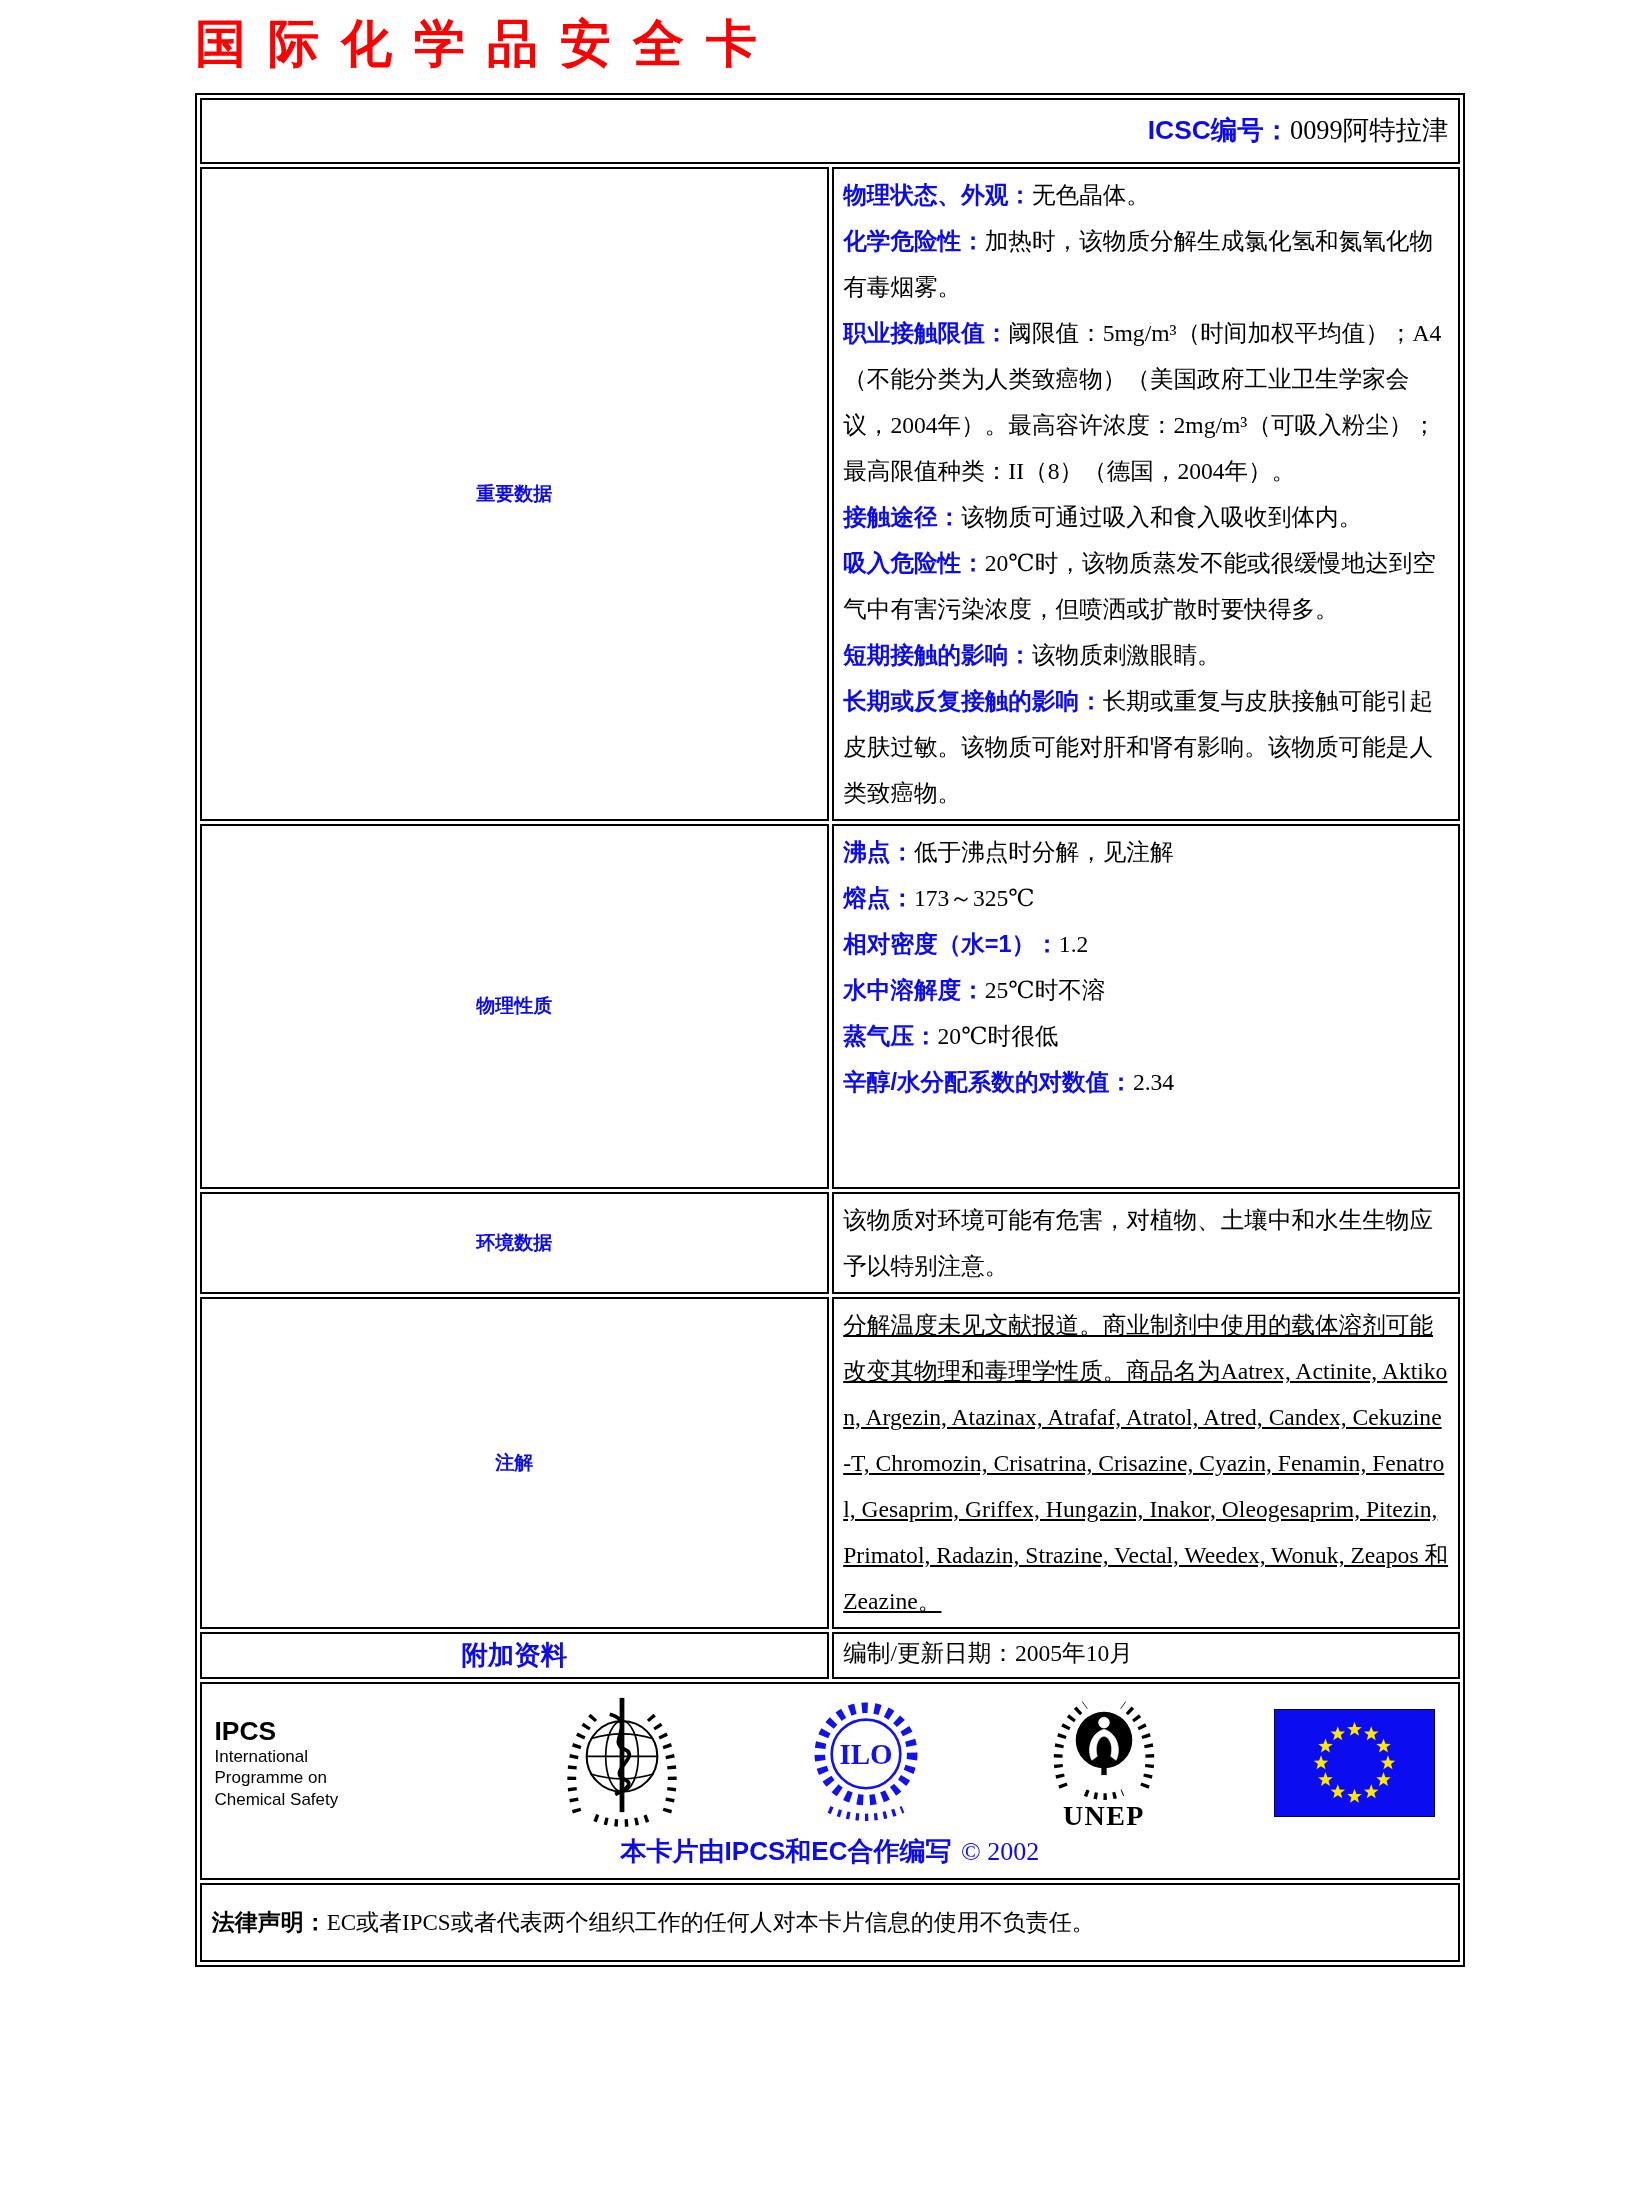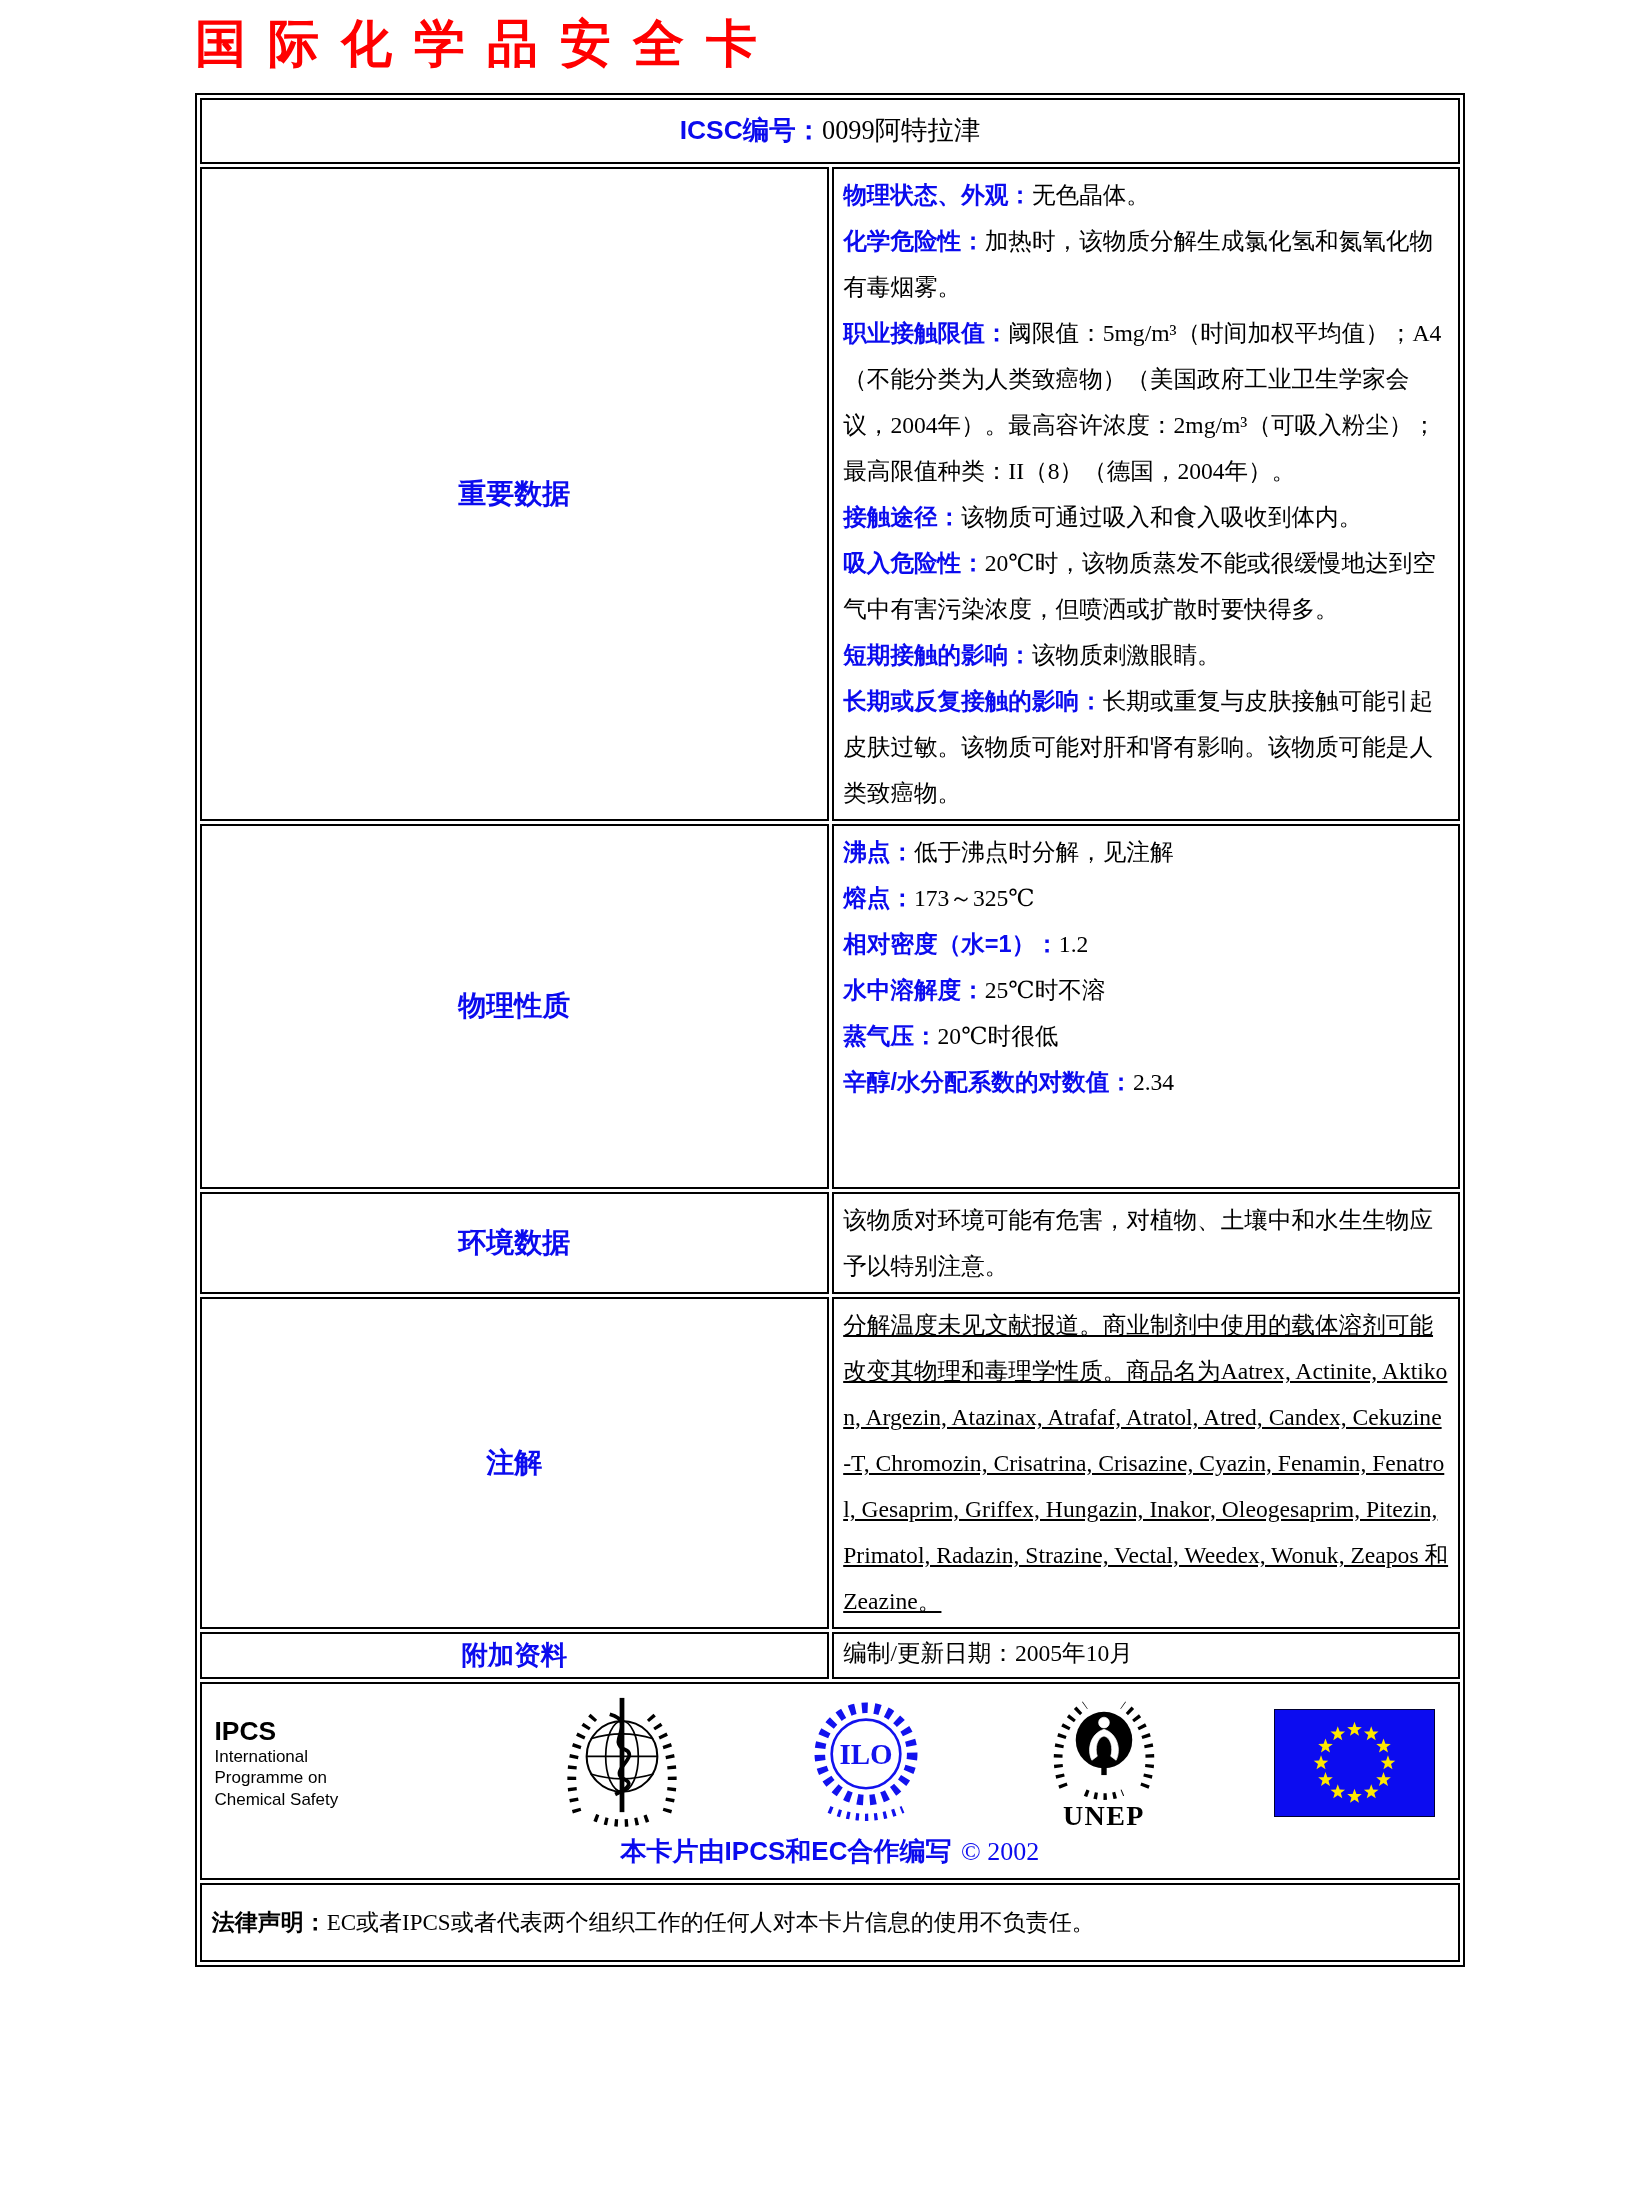--- a/index.html
+++ b/index.html
@@ -27,38 +27,38 @@
     background:#fff;
   }
   td{border:2.1px solid #000;padding:2.8px 9.7px;background:#fff;}
   td.sec-label{
     width:145px;
     text-align:center;
     vertical-align:middle;
     font-family:"Liberation Sans","DejaVu Sans",sans-serif;
     font-weight:bold;
     color:#0b0bee;
-    font-size:28px;
+    font-size:19px;
     line-height:1.3;
   }
   td.content{
     vertical-align:top;
     font-size:23.6px;
     line-height:1.95;
     word-break:break-all;
   }
   .inline-label{
     color:#0b0bee;
     font-weight:bold;
     font-family:"Liberation Sans","DejaVu Sans",sans-serif;
   }
   p.item{margin:0;}
   
   td.hdr{height:57px;vertical-align:middle;}
-  .hdr-flex{display:flex;justify-content:center;align-items:center;font-size:26.4px;}
+  .hdr-flex{display:flex;justify-content:flex-end;align-items:center;font-size:26.4px;}
   
   td.h-important{height:625px;}
   td.h-physical{height:356px;}
   td.h-env{height:74px;}
   td.h-notes{height:295px;text-decoration:underline;}
   td.h-add{height:38px;line-height:1.5;}
   td.h-logos{height:172px;vertical-align:middle;}
   td.h-legal{height:70px;vertical-align:middle;font-size:23px;line-height:1.5;}
   .legal-label{
     font-weight:bold;color:#000;

